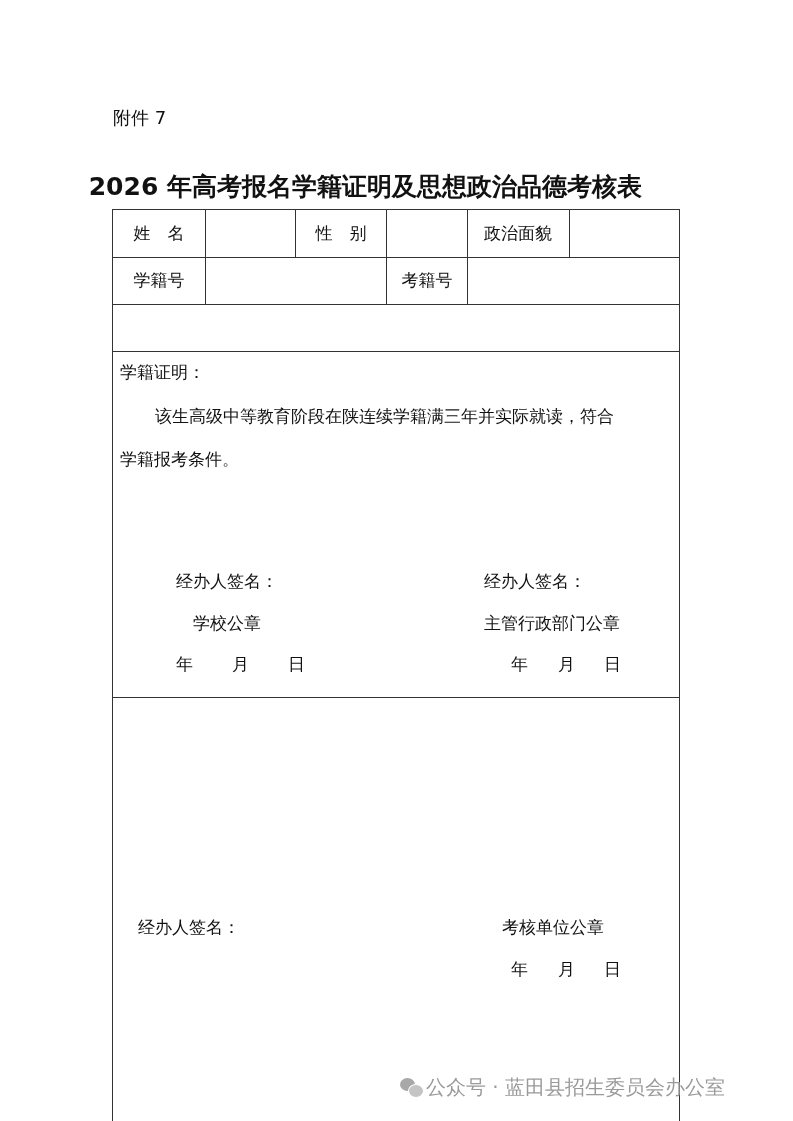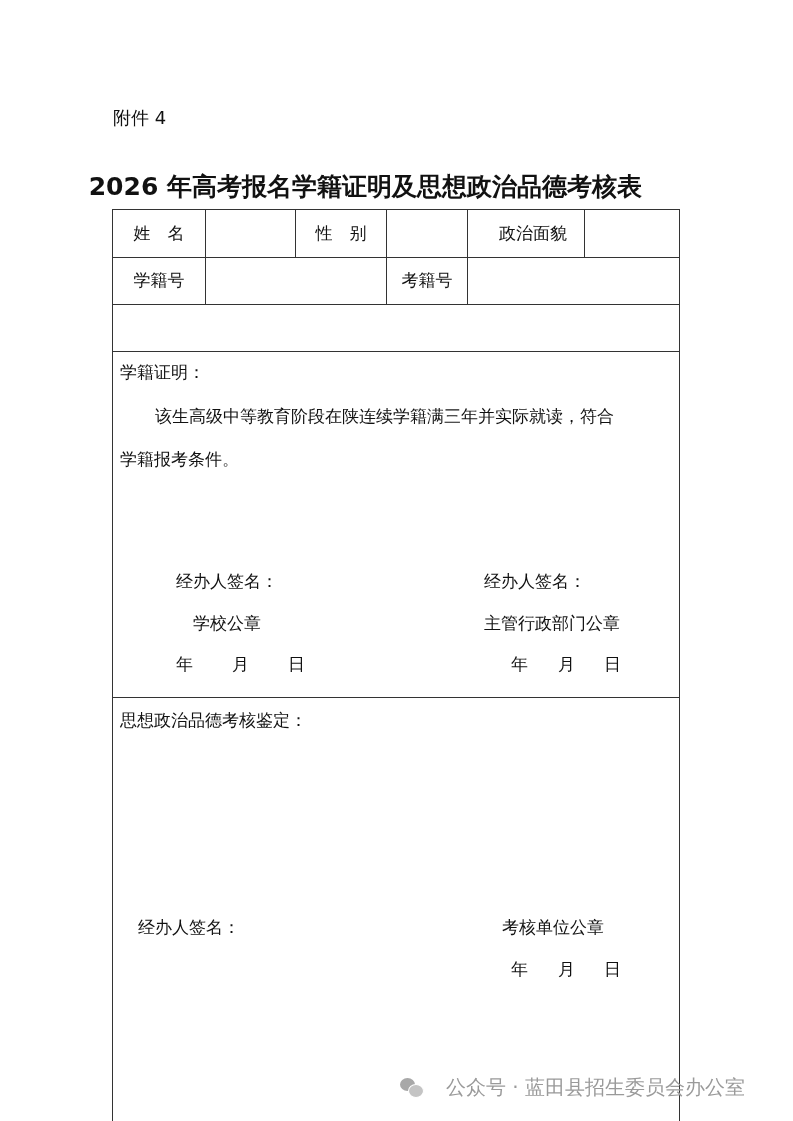--- a/index.html
+++ b/index.html
@@ -7,39 +7,39 @@
     width:793px; height:1121px; background:#ffffff; position:relative; overflow:hidden;
     font-family: "DejaVu Sans", "Liberation Sans", sans-serif; color:#111;
   }
   .attach { position:absolute; left:113px; top:106px; font-size:18px; }
   .title { position:absolute; left:0; width:642px; top:170px; text-align:right; font-size:25px; font-weight:bold; }
   .form { position:absolute; left:112px; top:209px; width:568px; height:979px; border:1.5px solid #333; box-sizing:border-box; }
   .row { position:absolute; left:0; right:0; border-bottom:1.5px solid #333; }
   .cell { position:absolute; top:0; bottom:0; border-right:1.5px solid #333; display:flex; align-items:center; justify-content:center; font-size:17px; box-sizing:border-box; }
   .cell.last { border-right:none; }
   .txt { position:absolute; font-size:17px; white-space:nowrap; }
-  .watermark { position:absolute; left:400px; top:1074px; font-size:20px; color:#9a9a9a; display:flex; align-items:center; gap:22px; }
+  .watermark { position:absolute; left:400px; top:1074px; font-size:20px; color:#9a9a9a; display:flex; align-items:center; gap:2px; }
   .wm-icon { width:24px; height:20px; position:relative; }
   .wm-icon .b1 { position:absolute; left:0; top:0; width:15px; height:13px; border-radius:50%; background:#a8a8a8; }
   .wm-icon .b2 { position:absolute; left:8px; top:6px; width:14px; height:12px; border-radius:50%; background:#c4c4c4; border:1px solid #fff; }
 </style>
 </head>
 <body>
 
-<div class="attach">附件 4</div>
+<div class="attach">附件 7</div>
 <div class="title">2026 年高考报名学籍证明及思想政治品德考核表</div>
 
 <div class="form">
 
   <div class="row" style="top:0;height:47px;">
     <div class="cell" style="left:0;width:93px;">姓　名</div>
     <div class="cell" style="left:93px;width:90px;"></div>
     <div class="cell" style="left:183px;width:91px;">性　别</div>
     <div class="cell" style="left:274px;width:81px;"></div>
-    <div class="cell" style="left:369px;width:103px;">政治面貌</div>
+    <div class="cell" style="left:354px;width:103px;">政治面貌</div>
     <div class="cell last" style="left:458px;right:0;"></div>
   </div>
 
   <div class="row" style="top:47px;height:47px;">
     <div class="cell" style="left:0;width:93px;">学籍号</div>
     <div class="cell" style="left:93px;width:181px;"></div>
     <div class="cell" style="left:274px;width:81px;">考籍号</div>
     <div class="cell last" style="left:355px;right:0;"></div>
   </div>
 
@@ -59,21 +59,20 @@
     <div class="txt" style="left:175px;top:302px;">日</div>
 
     <div class="txt" style="left:371px;top:219px;">经办人签名：</div>
     <div class="txt" style="left:371px;top:261px;">主管行政部门公章</div>
     <div class="txt" style="left:398px;top:302px;">年</div>
     <div class="txt" style="left:445px;top:302px;">月</div>
     <div class="txt" style="left:491px;top:302px;">日</div>
   </div>
 
   <div class="row" style="top:487px;bottom:0;border-bottom:none;">
-    <div class="txt" style="left:7px;top:12px;">思想政治品德考核鉴定：</div>
     <div class="txt" style="left:25px;top:219px;">经办人签名：</div>
     <div class="txt" style="left:389px;top:219px;">考核单位公章</div>
     <div class="txt" style="left:398px;top:261px;">年</div>
     <div class="txt" style="left:445px;top:261px;">月</div>
     <div class="txt" style="left:491px;top:261px;">日</div>
   </div>
 </div>
 
 <div class="watermark">
   <span class="wm-icon">

